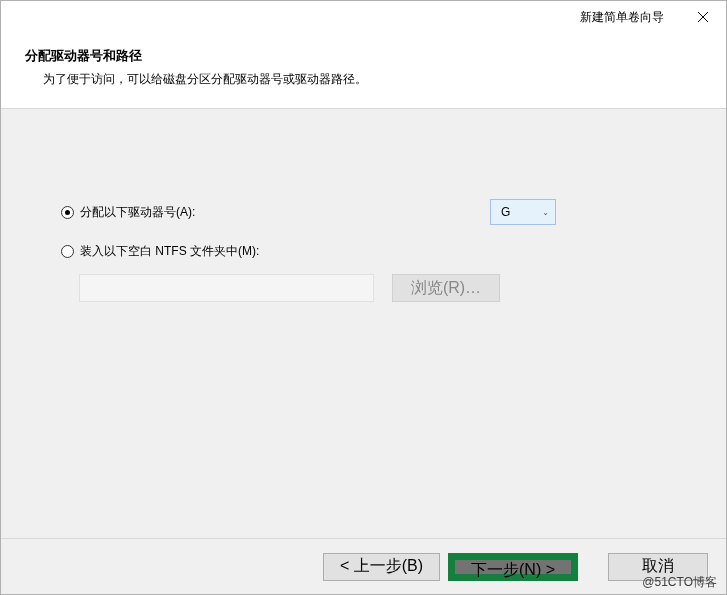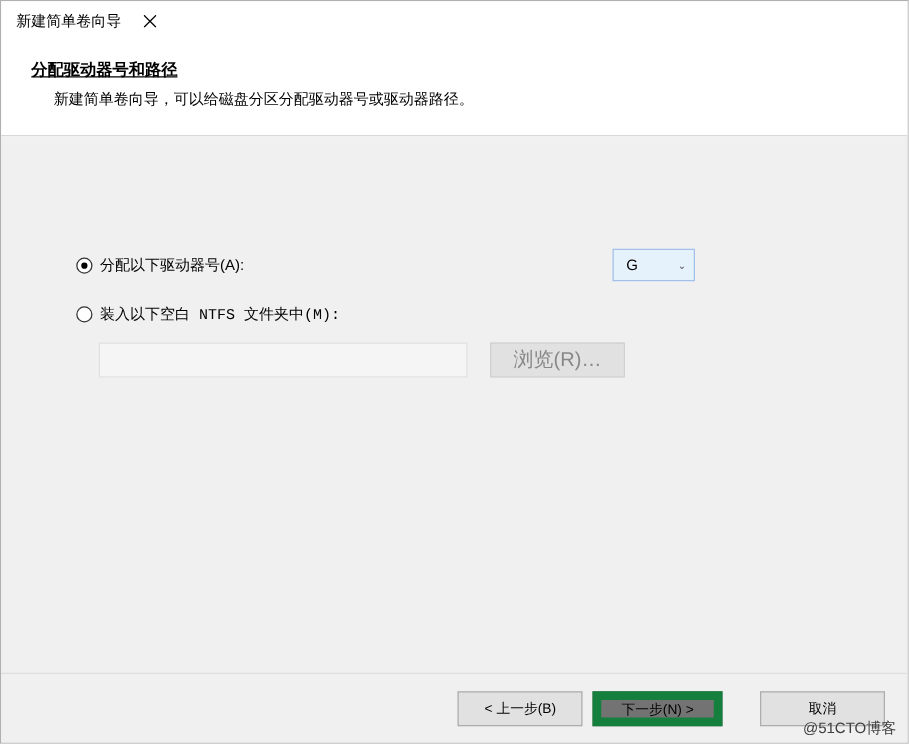--- a/index.html
+++ b/index.html
@@ -21,23 +21,24 @@
       height: 595px;
       background: #ffffff;
       border: 1px solid #b0b0b0;
       display: flex;
       flex-direction: column;
     }
     .titlebar {
       height: 32px;
       display: flex;
       align-items: center;
-      justify-content: flex-start;
+      justify-content: flex-end;
       padding: 0 0 0 12px;
       background: #ffffff;
+      gap: 16px;
     }
     .titlebar-text {
       font-size: 12px;
       color: #000;
     }
     .close-btn {
       width: 46px;
       height: 32px;
       display: flex;
       align-items: center;
@@ -51,21 +52,20 @@
     .header-section {
       padding: 14px 24px 20px 24px;
       background: #ffffff;
       border-bottom: 1px solid #d8d8d8;
     }
     .header-title {
       font-size: 13px;
       font-weight: bold;
       color: #000;
       margin-bottom: 6px;
-      text-decoration: underline;
     }
     .header-subtitle {
       font-size: 12px;
       color: #000;
       padding-left: 18px;
     }
     .content-area {
       flex: 1;
       background: #f0f0f0;
       padding: 90px 60px 20px 60px;
@@ -125,21 +125,20 @@
     .drive-letter {
       font-size: 12px;
       color: #000;
     }
     .dropdown-arrow {
       font-size: 8px;
       color: #555;
     }
     .mount-row {
       margin-bottom: 14px;
-      font-family: Liberation Mono, monospace;
     }
     .path-row {
       display: flex;
       align-items: center;
       gap: 18px;
       margin-left: 18px;
       margin-bottom: 22px;
     }
     .path-input {
       width: 295px;
@@ -168,21 +167,21 @@
       align-items: center;
       justify-content: flex-end;
       padding: 0 18px;
       gap: 8px;
     }
     .btn {
       height: 28px;
       padding: 0 16px;
       border: 1px solid #adadad;
       background: #e1e1e1;
-      font-size: 11px;
+      font-size: 16px;
       font-family: inherit;
       cursor: pointer;
       min-width: 100px;
     }
     .btn.primary {
       border: 7px solid #15803d;
       background: #737373;
     }
     .footer-spacer {
       width: 14px;
@@ -206,21 +205,21 @@
     <div class="close-btn">
       <svg viewBox="0 0 10 10">
         <line x1="0" y1="0" x2="10" y2="10" stroke="#000" stroke-width="1"></line>
         <line x1="10" y1="0" x2="0" y2="10" stroke="#000" stroke-width="1"></line>
       </svg>
     </div>
   </div>
 
   <div class="header-section">
     <div class="header-title">分配驱动器号和路径</div>
-    <div class="header-subtitle">新建简单卷向导，可以给磁盘分区分配驱动器号或驱动器路径。</div>
+    <div class="header-subtitle">为了便于访问，可以给磁盘分区分配驱动器号或驱动器路径。</div>
   </div>
 
   <div class="content-area">
 
     <div class="option-row drive-row">
       <div class="radio-wrap">
         <span class="radio checked"></span>
         <span class="radio-label">分配以下驱动器号(A):</span>
       </div>
       <div class="drive-select">

